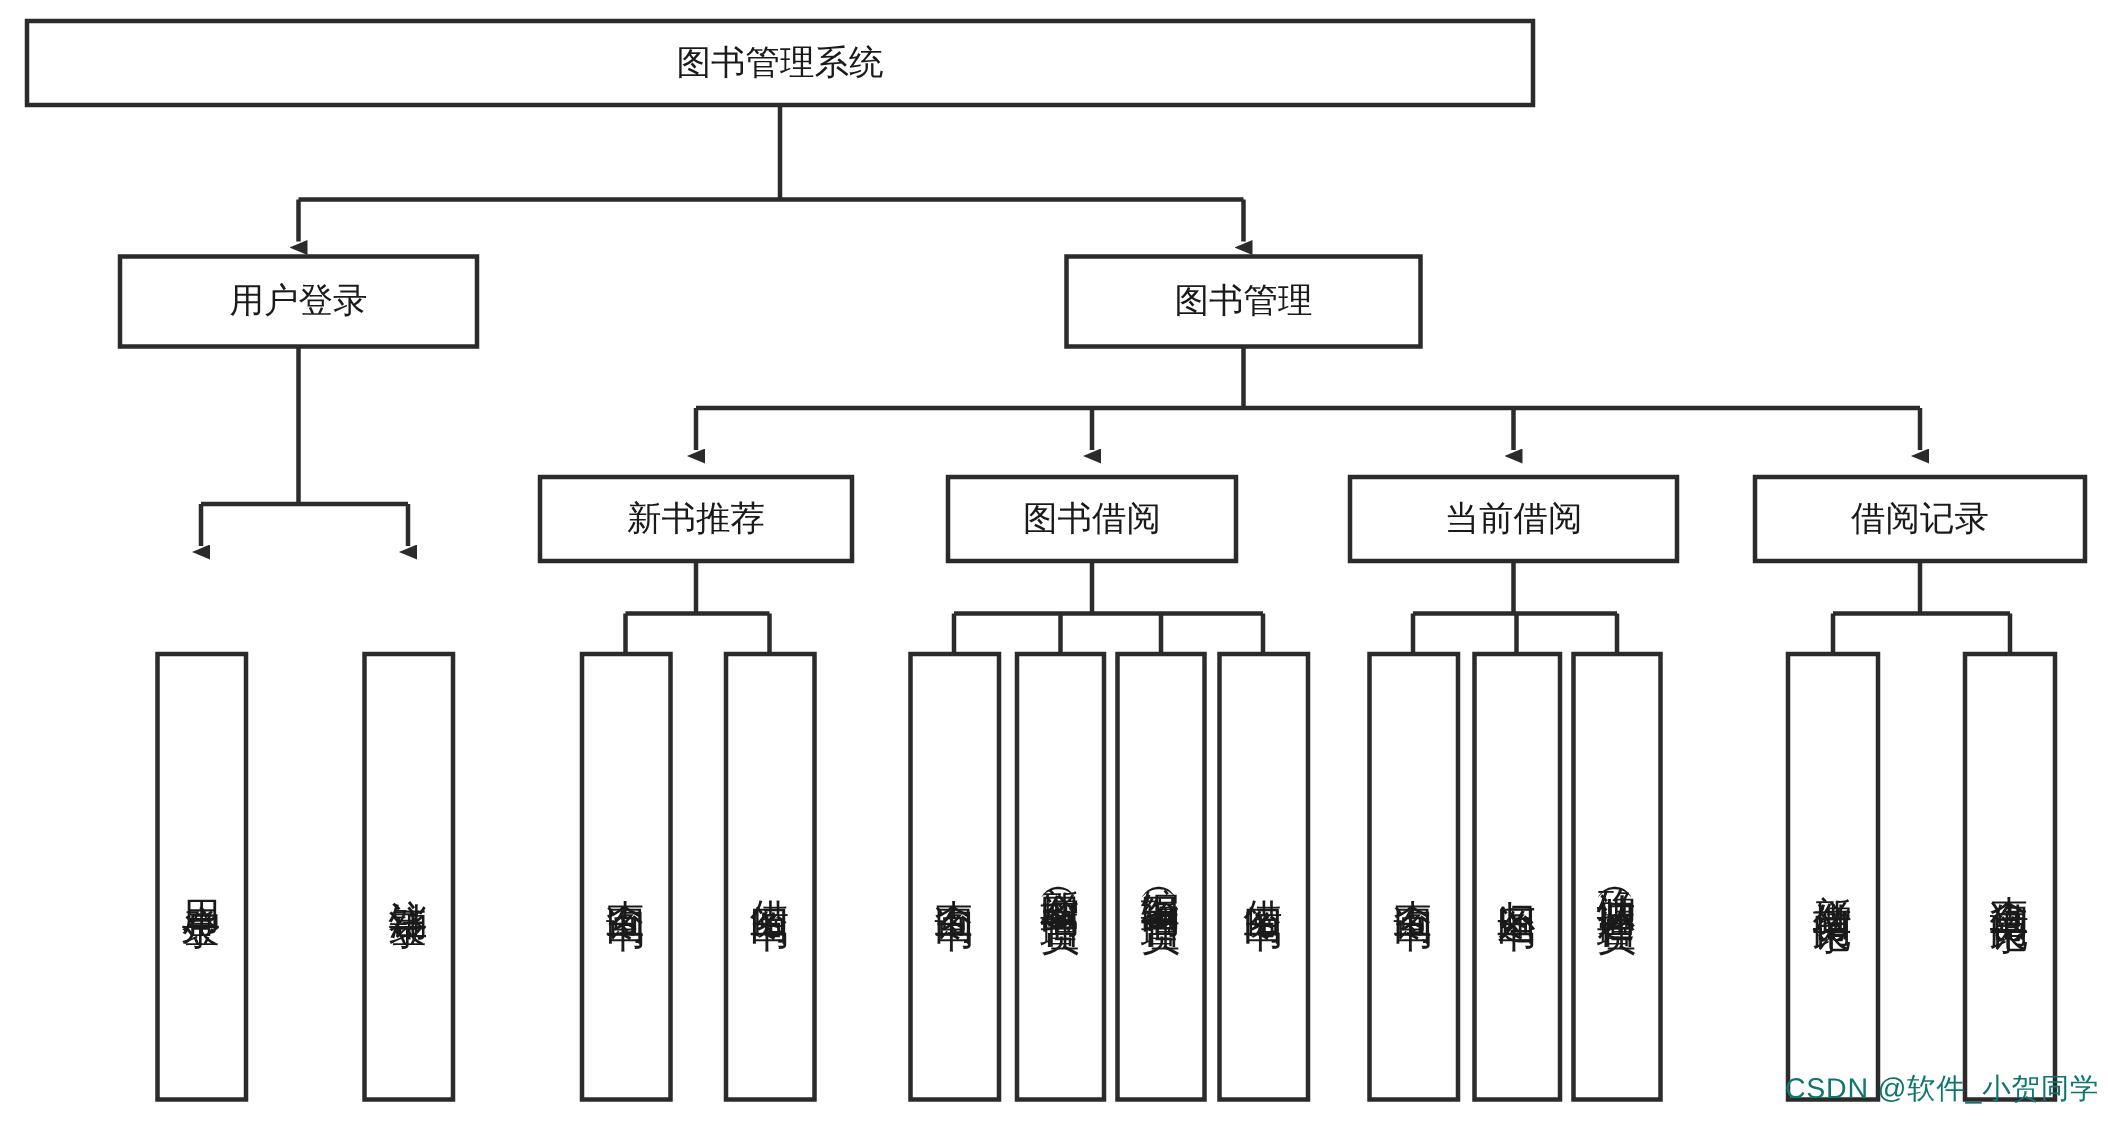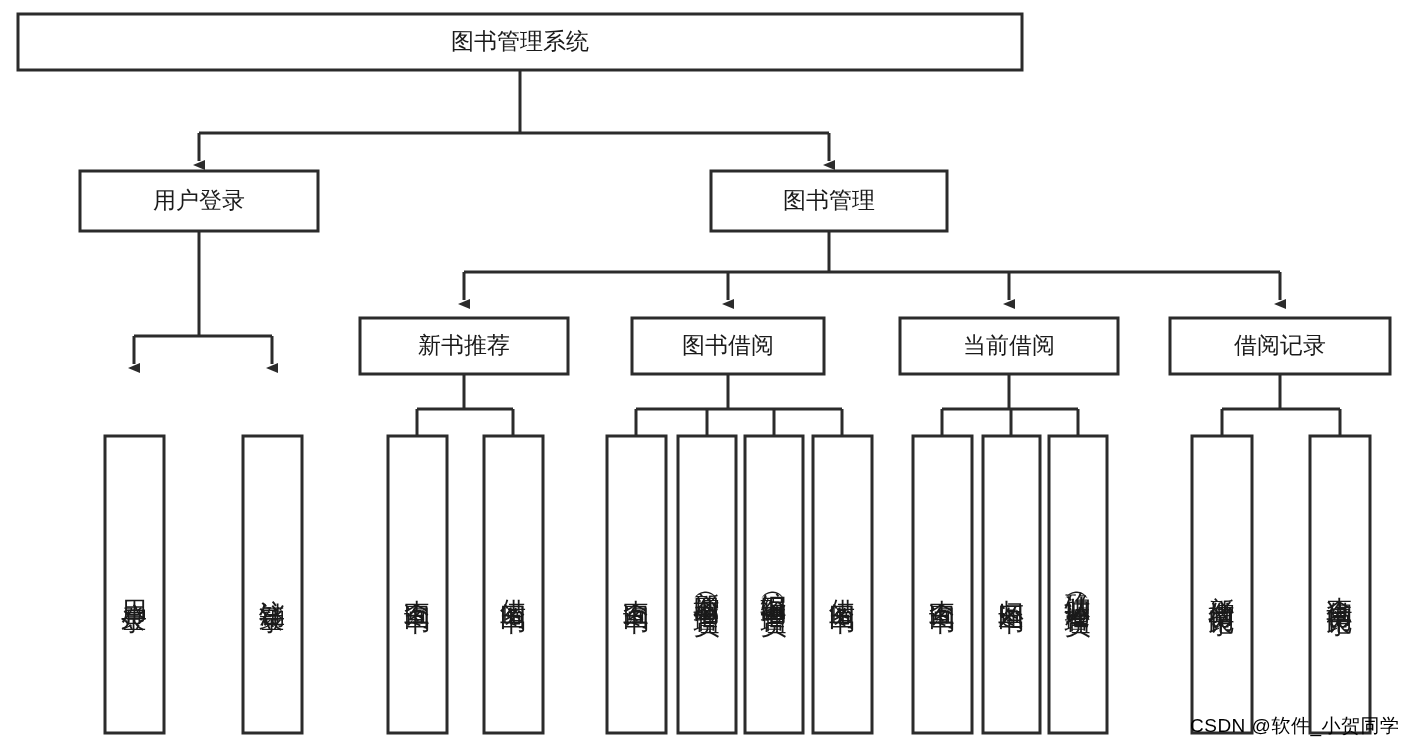--- a/index.html
+++ b/index.html
@@ -64,21 +64,21 @@
     align-items: center;
     justify-content: center;
     pointer-events: none;
   }
   .watermark {
     position: absolute;
     left: 1190px;
     top: 713px;
     font-family: "Liberation Sans", "DejaVu Sans", sans-serif;
     font-size: 19px;
-    color: #000000;
+    color: #0f766e;
     white-space: nowrap;
     letter-spacing: 0.5px;
   }
 </style>
 </head>
 <body>
 
 <div id="diagram-root">
 
   <svg class="diagram-svg" viewBox="0 0 1405 747">

